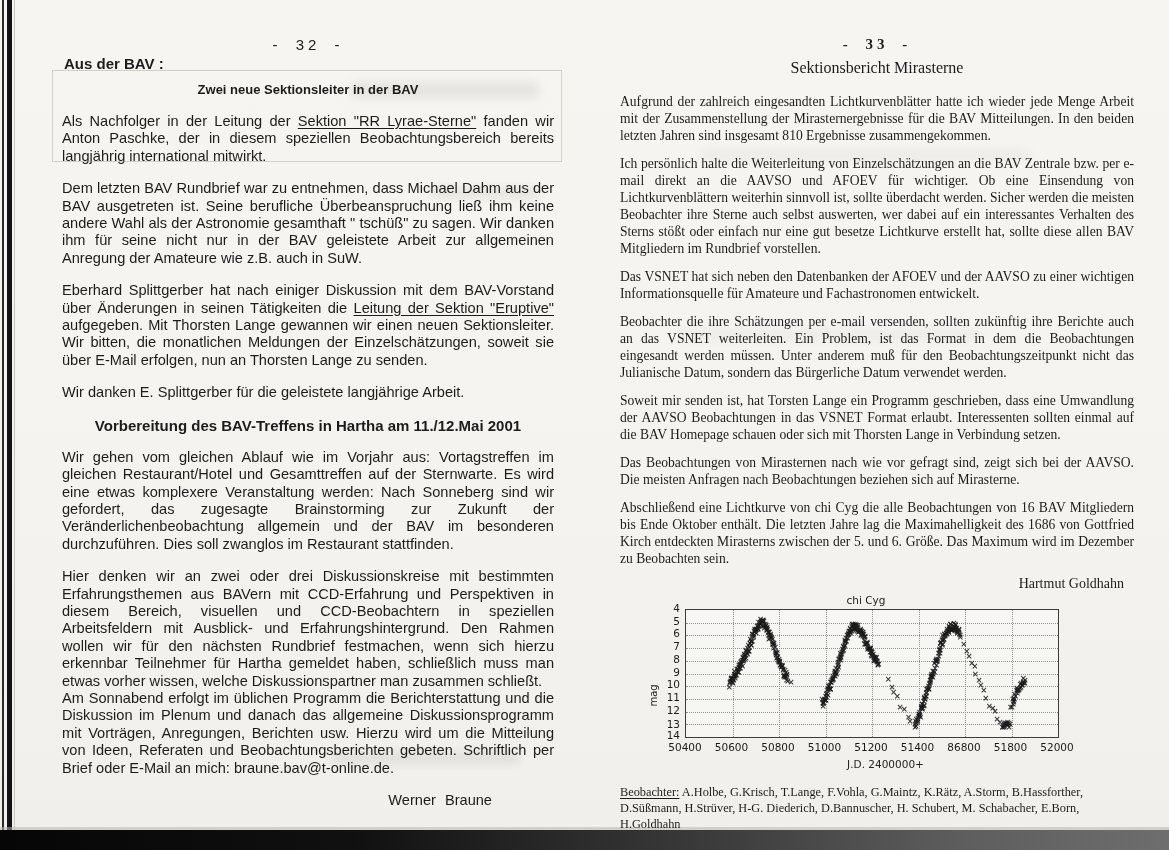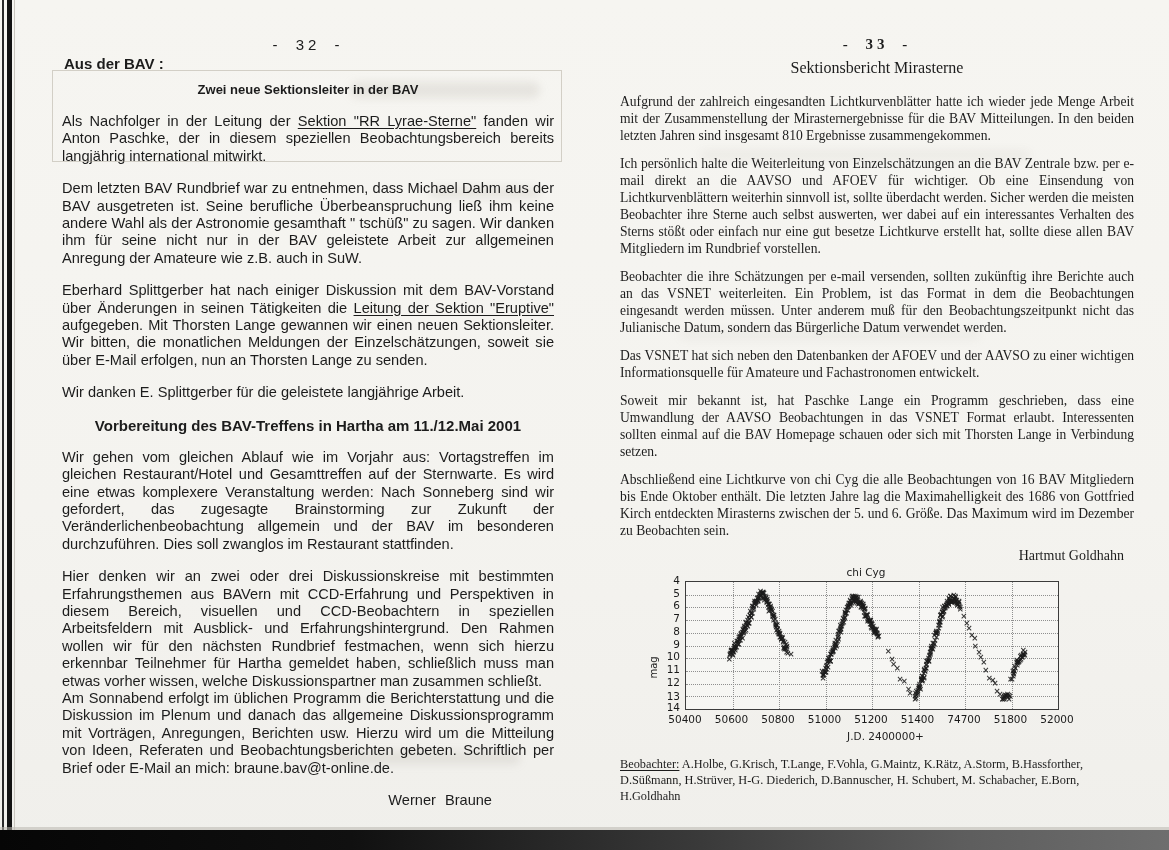--- a/index.html
+++ b/index.html
@@ -152,23 +152,24 @@
 
     <div class="sig sig-braune">Werner Braune</div>
   </div>
 
   <div class="page page-right">
     <div class="pagenum">- 33 -</div>
     <h2 class="r-title">Sektionsbericht Mirasterne</h2>
 
     <p>Aufgrund der zahlreich eingesandten Lichtkurvenblätter hatte ich wieder jede Menge Arbeit mit der Zusammenstellung der Mirasternergebnisse für die BAV Mitteilungen. In den beiden letzten Jahren sind insgesamt 810 Ergebnisse zusammengekommen.</p>
     <p>Ich persönlich halte die Weiterleitung von Einzelschätzungen an die BAV Zentrale bzw. per e-mail direkt an die AAVSO und AFOEV für wichtiger. Ob eine Einsendung von Lichtkurvenblättern weiterhin sinnvoll ist, sollte überdacht werden. Sicher werden die meisten Beobachter ihre Sterne auch selbst auswerten, wer dabei auf ein interessantes Verhalten des Sterns stößt oder einfach nur eine gut besetze Lichtkurve erstellt hat, sollte diese allen BAV Mitgliedern im Rundbrief vorstellen.</p>
+    <p>Das VSNET hat sich neben den Datenbanken der AFOEV und der AAVSO zu einer wichtigen Informationsquelle für Amateure und Fachastronomen entwickelt.</p>
     <p>Beobachter die ihre Schätzungen per e-mail versenden, sollten zukünftig ihre Berichte auch an das VSNET weiterleiten. Ein Problem, ist das Format in dem die Beobachtungen eingesandt werden müssen. Unter anderem muß für den Beobachtungszeitpunkt nicht das Julianische Datum, sondern das Bürgerliche Datum verwendet werden.</p>
-    <p>Das VSNET hat sich neben den Datenbanken der AFOEV und der AAVSO zu einer wichtigen Informationsquelle für Amateure und Fachastronomen entwickelt.</p>
-    <p>Soweit mir bekannt ist, hat Paschke Lange ein Programm geschrieben, dass eine Umwandlung der AAVSO Beobachtungen in das VSNET Format erlaubt.  Interessenten sollten einmal auf die BAV Homepage schauen oder sich mit Thorsten Lange in Verbindung setzen.</p>
+    <p>Soweit mir senden ist, hat Torsten Lange ein Programm geschrieben, dass eine Umwandlung der AAVSO Beobachtungen in das VSNET Format erlaubt.  Interessenten sollten einmal auf die BAV Homepage schauen oder sich mit Thorsten Lange in Verbindung setzen.</p>
+    <p>Das Beobachtungen von Mirasternen nach wie vor gefragt sind, zeigt sich bei der AAVSO. Die meisten Anfragen nach Beobachtungen beziehen sich auf Mirasterne.</p>
     <p>Abschließend eine Lichtkurve von chi Cyg die alle Beobachtungen von 16 BAV Mitgliedern bis Ende Oktober enthält. Die letzten Jahre lag die Maximahelligkeit des 1686 von Gottfried Kirch entdeckten Mirasterns zwischen der 5. und 6. Größe. Das Maximum wird im Dezember zu Beobachten sein.</p>
 
     <div class="sig-goldhahn">Hartmut Goldhahn</div>
 
     <div class="chart">
       <div class="chart-title">chi Cyg</div>
       <div class="chart-body">
         <div class="ylab">
             <span>mag</span>
           </div>
@@ -733,21 +734,21 @@
               <span class="mk" style="left: 339.03px; top: 70.3357px;">×</span>
               <span class="mk" style="left: 338.744px; top: 72.532px;">×</span>
             </div>
           <div class="xticks">
               <div class="xtl" style="left: 0px;">50400</div>
               <div class="xtl" style="left: 46.5px;">50600</div>
               <div class="xtl" style="left: 93px;">50800</div>
               <div class="xtl" style="left: 139.5px;">51000</div>
               <div class="xtl" style="left: 186px;">51200</div>
               <div class="xtl" style="left: 232.5px;">51400</div>
-              <div class="xtl" style="left: 279px;">74700</div>
+              <div class="xtl" style="left: 279px;">86800</div>
               <div class="xtl" style="left: 325.5px;">51800</div>
               <div class="xtl" style="left: 372px;">52000</div>
             </div>
           <div class="xlab">J.D. 2400000+</div>
         </div>
       </div>
     </div>
 
     <div class="footnote">
       <span class="fn-label">Beobachter:</span><span> A.Holbe, G.Krisch, T.Lange, F.Vohla, G.Maintz, K.Rätz, A.Storm, B.Hassforther, D.Süßmann, H.Strüver, H-G. Diederich, D.Bannuscher, H. Schubert, M. Schabacher, E.Born, H.Goldhahn</span>

